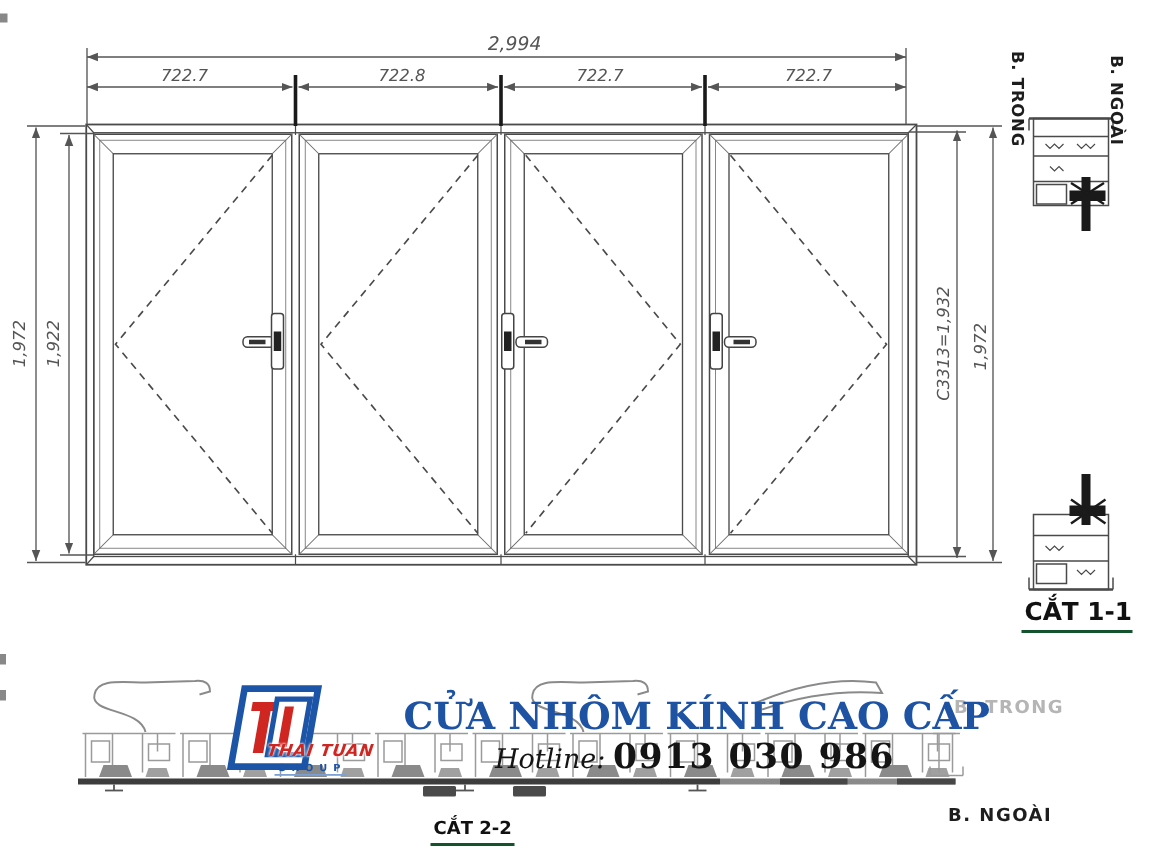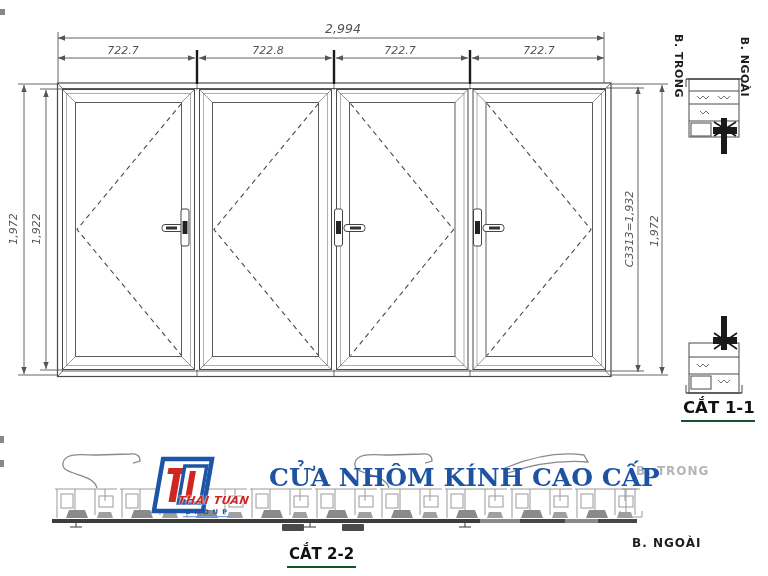--- a/index.html
+++ b/index.html
@@ -261,23 +261,27 @@
 
   <div class="txt dim dim-v" style="left:13px;top:229px;font-size:11px;">1,972</div>
   <div class="txt dim dim-v" style="left:36px;top:229px;font-size:11px;">1,922</div>
   <div class="txt dim dim-v" style="left:629px;top:229px;font-size:11px;">C3313=1,932</div>
   <div class="txt dim dim-v" style="left:654px;top:231px;font-size:11px;">1,972</div>
 
   <div class="txt lbl-bold rot-cw" style="left:678px;top:66px;font-size:11px;">B. TRONG</div>
   <div class="txt lbl-bold rot-cw" style="left:744px;top:67px;font-size:11px;">B. NGOÀI</div>
 
   <div class="txt cat-label" style="left:681px;top:398px;font-size:16.5px;width:70px;">CẮT 1-1</div>
-  <div class="txt cat-label" style="left:287px;top:545px;font-size:15px;">CẮT 2-2</div>
+  <div class="txt cat-label" style="left:287px;top:545px;font-size:12px;">CẮT 2-2</div>
 
   <div class="txt lbl-bold muted" style="left:636px;top:464px;font-size:12px;letter-spacing:1px;">B. TRONG</div>
   <div class="txt lbl-bold" style="left:632px;top:536px;font-size:12px;letter-spacing:1px;">B. NGOÀI</div>
 
   <div class="txt title-blue" style="left:269px;top:463px;font-size:25px;">CỬA NHÔM KÍNH CAO CẤP</div>
+  <div class="txt hotline" style="left:330px;top:491px;">
+    <span class="hl-label">Hotline:</span>
+    <span class="hl-num">0913 030 986</span>
+  </div>
 
   <div class="brand-red" style="left:178px;top:494px;">THAI TUAN</div>
   <div class="brand-group" style="left:185px;top:508px;">GROUP</div>
 
 </div>
 
 </body></html>

